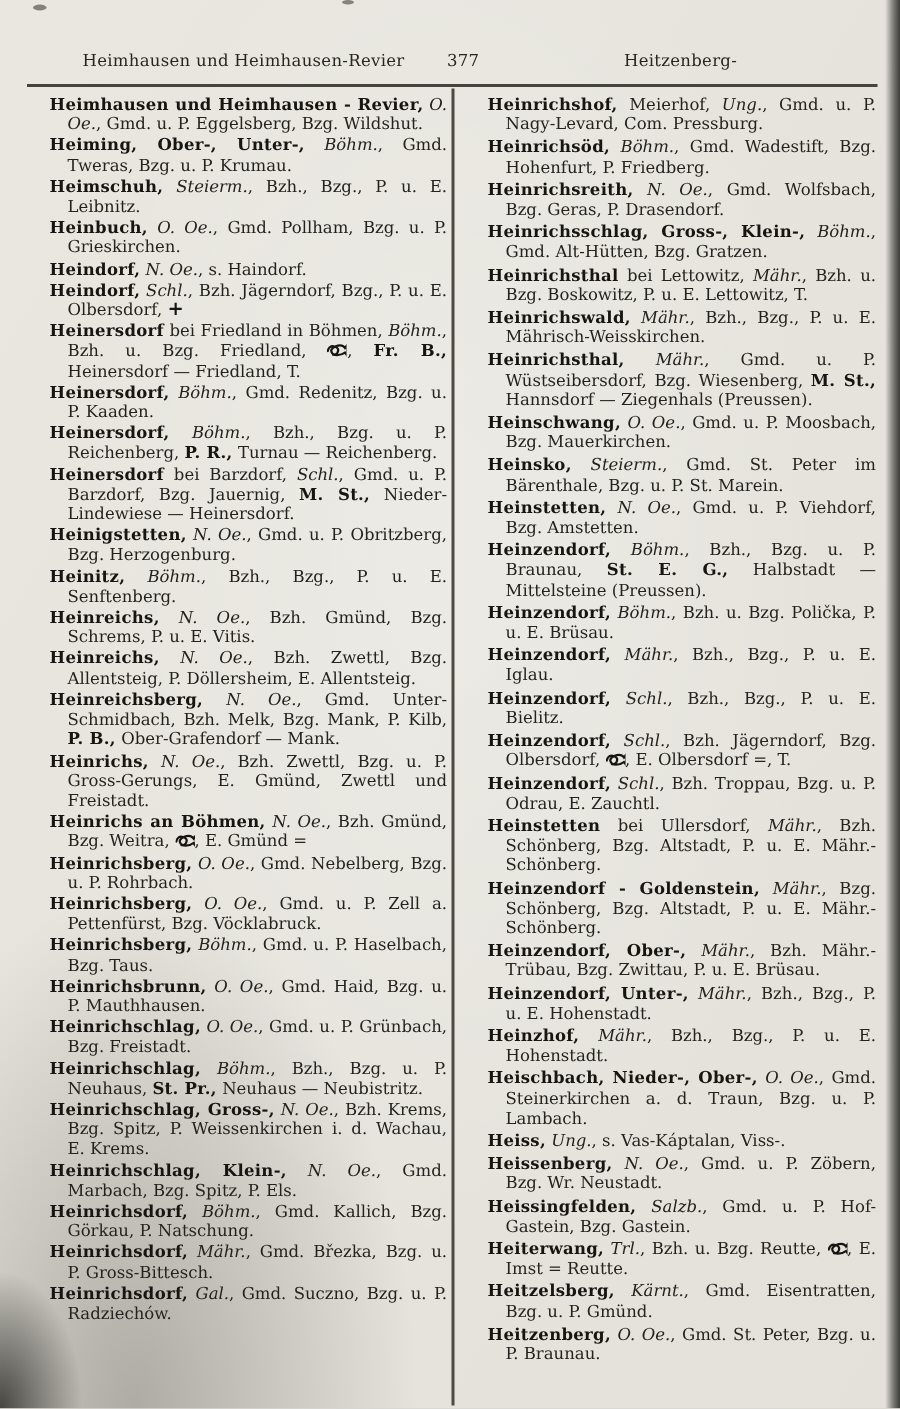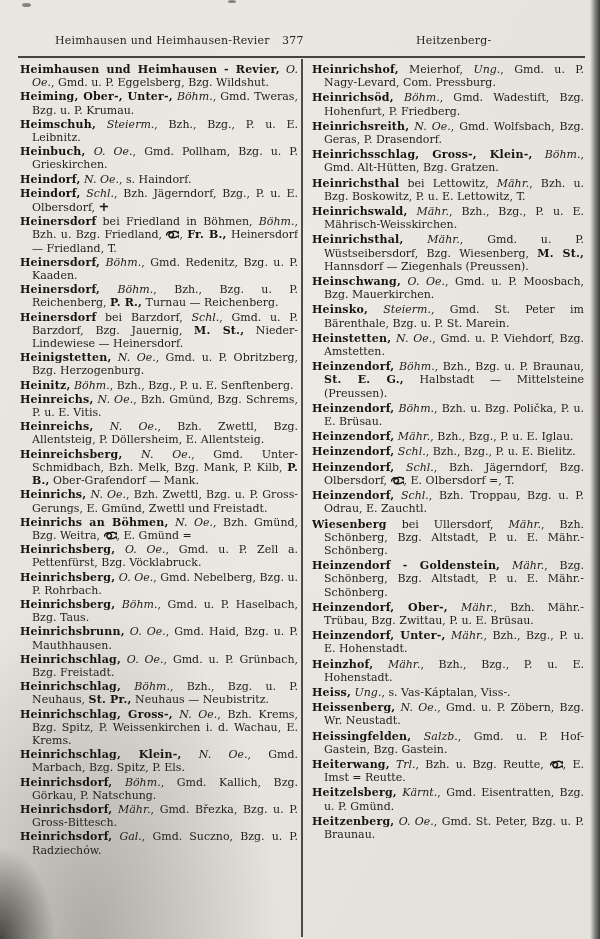--- a/index.html
+++ b/index.html
@@ -16,32 +16,32 @@
     background:linear-gradient(to right, rgba(40,40,37,0), rgba(40,40,37,.55) 55%, rgba(30,30,28,.85));}
   .scan-corner-bl{position:absolute;left:0;bottom:0;width:54px;height:90px;
     background:radial-gradient(ellipse at 0% 100%, rgba(38,37,32,.8), transparent 72%);}
   .speck{position:absolute;background:rgba(50,48,44,.55);border-radius:50%;}
   .speck.s1{left:22px;top:3px;width:9px;height:4px;}
   .speck.s2{left:228px;top:0;width:8px;height:3px;}
 
   .hdr{position:absolute;top:34px;left:0;width:100%;height:20px;font-size:11px;}
   .hdr span{position:absolute;white-space:nowrap;letter-spacing:.2px;color:#26251f;}
   .hdr .t-left{left:55px;}
-  .hdr .t-num{left:282px;text-align:right;}
+  .hdr .t-num{left:298px;text-align:right;}
   .hdr .t-right{left:404px;margin-left:12px;}
   .hdr-rule{position:absolute;top:56px;left:18px;width:567px;height:2px;background:#46443e;}
 
   .col-divider{position:absolute;top:59px;bottom:2px;left:301px;width:2px;background:#4c4a43;}
 
   .col{position:absolute;top:63px;bottom:0;overflow:hidden;
     font-size:11px;line-height:13.2px;text-align:justify;}
   .col-left{left:20px;width:278px;}
   .col-right{left:312px;width:272px;}
 
-  .entry{margin:0 0 1px 0;padding-left:12px;text-indent:-12px;}
+  .entry{margin:0 0 1px 13px;padding-left:12px;text-indent:-12px;}
   .col-right .entry{margin-bottom:2px;}
   .seg-b{font-weight:700;color:#161511;letter-spacing:.2px;}
   .seg-i{font-style:italic;}
   .seg-n{color:#23221f;}
   .seg-cr{font-weight:700;font-size:13px;color:#161511;}
   .posthorn{display:inline-block;vertical-align:-1px;color:#161511;}
 </style>
 </head>
 <body>
 
@@ -74,22 +74,22 @@
       <p class="entry"><span class="seg-b">Heinersdorf</span><span class="seg-n"> bei Barzdorf, </span><span class="seg-i">Schl.</span><span class="seg-n">, Gmd. u. P. Barzdorf, Bzg. Jauernig, </span><span class="seg-b">M. St.,</span><span class="seg-n"> Nieder-Lindewiese — Heinersdorf.</span></p>
       <p class="entry"><span class="seg-b">Heinigstetten,</span><span class="seg-i"> N. Oe.</span><span class="seg-n">, Gmd. u. P. Obritzberg, Bzg. Herzogenburg.</span></p>
       <p class="entry"><span class="seg-b">Heinitz,</span><span class="seg-i"> Böhm.</span><span class="seg-n">, Bzh., Bzg., P. u. E. Senftenberg.</span></p>
       <p class="entry"><span class="seg-b">Heinreichs,</span><span class="seg-i"> N. Oe.</span><span class="seg-n">, Bzh. Gmünd, Bzg. Schrems, P. u. E. Vitis.</span></p>
       <p class="entry"><span class="seg-b">Heinreichs,</span><span class="seg-i"> N. Oe.</span><span class="seg-n">, Bzh. Zwettl, Bzg. Allentsteig, P. Döllersheim, E. Allentsteig.</span></p>
       <p class="entry"><span class="seg-b">Heinreichsberg,</span><span class="seg-i"> N. Oe.</span><span class="seg-n">, Gmd. Unter-Schmidbach, Bzh. Melk, Bzg. Mank, P. Kilb, </span><span class="seg-b">P. B.,</span><span class="seg-n"> Ober-Grafendorf — Mank.</span></p>
       <p class="entry"><span class="seg-b">Heinrichs,</span><span class="seg-i"> N. Oe.</span><span class="seg-n">, Bzh. Zwettl, Bzg. u. P. Gross-Gerungs, E. Gmünd, Zwettl und Freistadt.</span></p>
       <p class="entry"><span class="seg-b">Heinrichs an Böhmen,</span><span class="seg-i"> N. Oe.</span><span class="seg-n">, Bzh. Gmünd, Bzg. Weitra, </span><svg class="posthorn" width="13" height="9" viewBox="0 0 26 18" aria-hidden="true">
     <path d="M1 10 q2 -8 9 -6 q7 2 4 8 q-3 5 -7 1 q-4 -5 4 -9 q9 -4 13 2 l3 -4 v14 l-3 -4 q-6 5 -16 3" fill="none" stroke="currentColor" stroke-width="3" stroke-linecap="round"></path>
   </svg><span class="seg-n">, E. Gmünd =</span></p>
+      <p class="entry"><span class="seg-b">Heinrichsberg,</span><span class="seg-i"> O. Oe.</span><span class="seg-n">, Gmd. Nebelberg, Bzg. u. P. Rohrbach.</span></p>
       <p class="entry"><span class="seg-b">Heinrichsberg,</span><span class="seg-i"> O. Oe.</span><span class="seg-n">, Gmd. u. P. Zell a. Pettenfürst, Bzg. Vöcklabruck.</span></p>
-      <p class="entry"><span class="seg-b">Heinrichsberg,</span><span class="seg-i"> O. Oe.</span><span class="seg-n">, Gmd. Nebelberg, Bzg. u. P. Rohrbach.</span></p>
       <p class="entry"><span class="seg-b">Heinrichsberg,</span><span class="seg-i"> Böhm.</span><span class="seg-n">, Gmd. u. P. Haselbach, Bzg. Taus.</span></p>
       <p class="entry"><span class="seg-b">Heinrichsbrunn,</span><span class="seg-i"> O. Oe.</span><span class="seg-n">, Gmd. Haid, Bzg. u. P. Mauthhausen.</span></p>
       <p class="entry"><span class="seg-b">Heinrichschlag,</span><span class="seg-i"> O. Oe.</span><span class="seg-n">, Gmd. u. P. Grünbach, Bzg. Freistadt.</span></p>
       <p class="entry"><span class="seg-b">Heinrichschlag,</span><span class="seg-i"> Böhm.</span><span class="seg-n">, Bzh., Bzg. u. P. Neuhaus, </span><span class="seg-b">St. Pr.,</span><span class="seg-n"> Neuhaus — Neubistritz.</span></p>
       <p class="entry"><span class="seg-b">Heinrichschlag, Gross-,</span><span class="seg-i"> N. Oe.</span><span class="seg-n">, Bzh. Krems, Bzg. Spitz, P. Weissenkirchen i. d. Wachau, E. Krems.</span></p>
       <p class="entry"><span class="seg-b">Heinrichschlag, Klein-,</span><span class="seg-i"> N. Oe.</span><span class="seg-n">, Gmd. Marbach, Bzg. Spitz, P. Els.</span></p>
       <p class="entry"><span class="seg-b">Heinrichsdorf,</span><span class="seg-i"> Böhm.</span><span class="seg-n">, Gmd. Kallich, Bzg. Görkau, P. Natschung.</span></p>
       <p class="entry"><span class="seg-b">Heinrichsdorf,</span><span class="seg-i"> Mähr.</span><span class="seg-n">, Gmd. Březka, Bzg. u. P. Gross-Bittesch.</span></p>
       <p class="entry"><span class="seg-b">Heinrichsdorf,</span><span class="seg-i"> Gal.</span><span class="seg-n">, Gmd. Suczno, Bzg. u. P. Radziechów.</span></p>
     </section>
@@ -105,25 +105,26 @@
       <p class="entry"><span class="seg-b">Heinsko,</span><span class="seg-i"> Steierm.</span><span class="seg-n">, Gmd. St. Peter im Bärenthale, Bzg. u. P. St. Marein.</span></p>
       <p class="entry"><span class="seg-b">Heinstetten,</span><span class="seg-i"> N. Oe.</span><span class="seg-n">, Gmd. u. P. Viehdorf, Bzg. Amstetten.</span></p>
       <p class="entry"><span class="seg-b">Heinzendorf,</span><span class="seg-i"> Böhm.</span><span class="seg-n">, Bzh., Bzg. u. P. Braunau, </span><span class="seg-b">St. E. G.,</span><span class="seg-n"> Halbstadt — Mittelsteine (Preussen).</span></p>
       <p class="entry"><span class="seg-b">Heinzendorf,</span><span class="seg-i"> Böhm.</span><span class="seg-n">, Bzh. u. Bzg. Polička, P. u. E. Brüsau.</span></p>
       <p class="entry"><span class="seg-b">Heinzendorf,</span><span class="seg-i"> Mähr.</span><span class="seg-n">, Bzh., Bzg., P. u. E. Iglau.</span></p>
       <p class="entry"><span class="seg-b">Heinzendorf,</span><span class="seg-i"> Schl.</span><span class="seg-n">, Bzh., Bzg., P. u. E. Bielitz.</span></p>
       <p class="entry"><span class="seg-b">Heinzendorf,</span><span class="seg-i"> Schl.</span><span class="seg-n">, Bzh. Jägerndorf, Bzg. Olbersdorf, </span><svg class="posthorn" width="13" height="9" viewBox="0 0 26 18" aria-hidden="true">
     <path d="M1 10 q2 -8 9 -6 q7 2 4 8 q-3 5 -7 1 q-4 -5 4 -9 q9 -4 13 2 l3 -4 v14 l-3 -4 q-6 5 -16 3" fill="none" stroke="currentColor" stroke-width="3" stroke-linecap="round"></path>
   </svg><span class="seg-n">, E. Olbersdorf =, T.</span></p>
       <p class="entry"><span class="seg-b">Heinzendorf,</span><span class="seg-i"> Schl.</span><span class="seg-n">, Bzh. Troppau, Bzg. u. P. Odrau, E. Zauchtl.</span></p>
-      <p class="entry"><span class="seg-b">Wiesenberg</span><span class="seg-n"> bei Ullersdorf, </span><span class="seg-i">Mähr.</span><span class="seg-n">, Bzh. Schönberg, Bzg. Altstadt, P. u. E. Mähr.-Schönberg.</span></p>
+      <p class="entry"><span class="seg-b">Heinstetten</span><span class="seg-n"> bei Ullersdorf, </span><span class="seg-i">Mähr.</span><span class="seg-n">, Bzh. Schönberg, Bzg. Altstadt, P. u. E. Mähr.-Schönberg.</span></p>
       <p class="entry"><span class="seg-b">Heinzendorf - Goldenstein,</span><span class="seg-i"> Mähr.</span><span class="seg-n">, Bzg. Schönberg, Bzg. Altstadt, P. u. E. Mähr.-Schönberg.</span></p>
       <p class="entry"><span class="seg-b">Heinzendorf, Ober-,</span><span class="seg-i"> Mähr.</span><span class="seg-n">, Bzh. Mähr.-Trübau, Bzg. Zwittau, P. u. E. Brüsau.</span></p>
       <p class="entry"><span class="seg-b">Heinzendorf, Unter-,</span><span class="seg-i"> Mähr.</span><span class="seg-n">, Bzh., Bzg., P. u. E. Hohenstadt.</span></p>
       <p class="entry"><span class="seg-b">Heinzhof,</span><span class="seg-i"> Mähr.</span><span class="seg-n">, Bzh., Bzg., P. u. E. Hohenstadt.</span></p>
+      <p class="entry"><span class="seg-b">Heischbach, Nieder-, Ober-,</span><span class="seg-i"> O. Oe.</span><span class="seg-n">, Gmd. Steinerkirchen a. d. Traun, Bzg. u. P. Lambach.</span></p>
       <p class="entry"><span class="seg-b">Heiss,</span><span class="seg-i"> Ung.</span><span class="seg-n">, s. Vas-Káptalan, Viss-.</span></p>
       <p class="entry"><span class="seg-b">Heissenberg,</span><span class="seg-i"> N. Oe.</span><span class="seg-n">, Gmd. u. P. Zöbern, Bzg. Wr. Neustadt.</span></p>
       <p class="entry"><span class="seg-b">Heissingfelden,</span><span class="seg-i"> Salzb.</span><span class="seg-n">, Gmd. u. P. Hof-Gastein, Bzg. Gastein.</span></p>
       <p class="entry"><span class="seg-b">Heiterwang,</span><span class="seg-i"> Trl.</span><span class="seg-n">, Bzh. u. Bzg. Reutte, </span><svg class="posthorn" width="13" height="9" viewBox="0 0 26 18" aria-hidden="true">
     <path d="M1 10 q2 -8 9 -6 q7 2 4 8 q-3 5 -7 1 q-4 -5 4 -9 q9 -4 13 2 l3 -4 v14 l-3 -4 q-6 5 -16 3" fill="none" stroke="currentColor" stroke-width="3" stroke-linecap="round"></path>
   </svg><span class="seg-n">, E. Imst = Reutte.</span></p>
       <p class="entry"><span class="seg-b">Heitzelsberg,</span><span class="seg-i"> Kärnt.</span><span class="seg-n">, Gmd. Eisentratten, Bzg. u. P. Gmünd.</span></p>
       <p class="entry"><span class="seg-b">Heitzenberg,</span><span class="seg-i"> O. Oe.</span><span class="seg-n">, Gmd. St. Peter, Bzg. u. P. Braunau.</span></p>
     </section>
 

